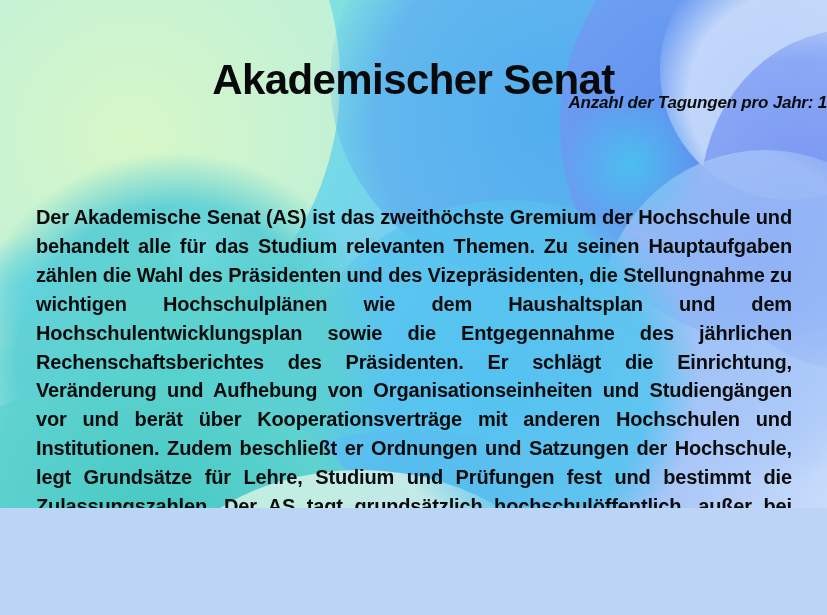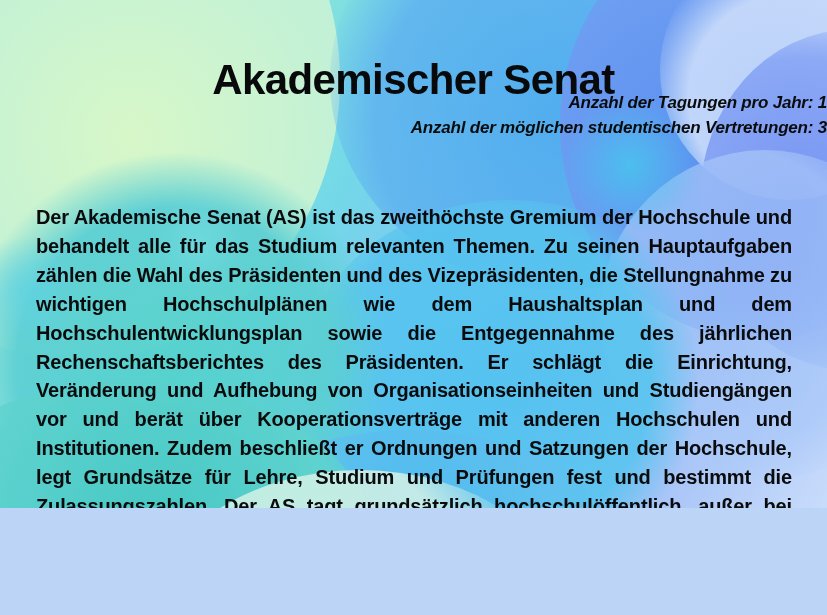--- a/index.html
+++ b/index.html
@@ -184,21 +184,20 @@
   <div class="blob blob-teal-bottom"></div>
   <div class="blob blob-mintpale-bottom"></div>
   <div class="blob blob-pale-bottom-right"></div>
 
   <div class="content">
 
     <h1 class="title">Akademischer Senat</h1>
 
     <div class="subtitle subtitle-1">Anzahl der Tagungen pro Jahr: 1</div>
 
-    <div class="subtitle subtitle-2">Anzahl der möglichen studentischen Vertretungen: 3</div>
 
     <div class="body-text">Der Akademische Senat (AS) ist das zweithöchste Gremium der Hochschule und behandelt alle für das Studium relevanten Themen. Zu seinen Hauptaufgaben zählen die Wahl des Präsidenten und des Vizepräsidenten, die Stellungnahme zu wichtigen Hochschulplänen wie dem Haushaltsplan und dem Hochschulentwicklungsplan sowie die Entgegennahme des jährlichen Rechenschaftsberichtes des Präsidenten. Er schlägt die Einrichtung, Veränderung und Aufhebung von Organisationseinheiten und Studiengängen vor und berät über Kooperationsverträge mit anderen Hochschulen und Institutionen. Zudem beschließt er Ordnungen und Satzungen der Hochschule, legt Grundsätze für Lehre, Studium und Prüfungen fest und bestimmt die Zulassungszahlen. Der AS tagt grundsätzlich hochschulöffentlich, außer bei Personalangelegenheiten, und leitet auch Empfehlungen an das Kuratorium weiter. Der Akademische Senat bildet Kommissionen für Lehre und Studium und kann weitere Kommissionen zur Unterstützung einsetzen.</div>
 
   </div>
 
   <div class="illustration">
     <svg viewBox="0 0 172 110" xmlns="http://www.w3.org/2000/svg" aria-hidden="true">
 
       <rect x="0" y="0" width="172" height="110" fill="none"></rect>
 

